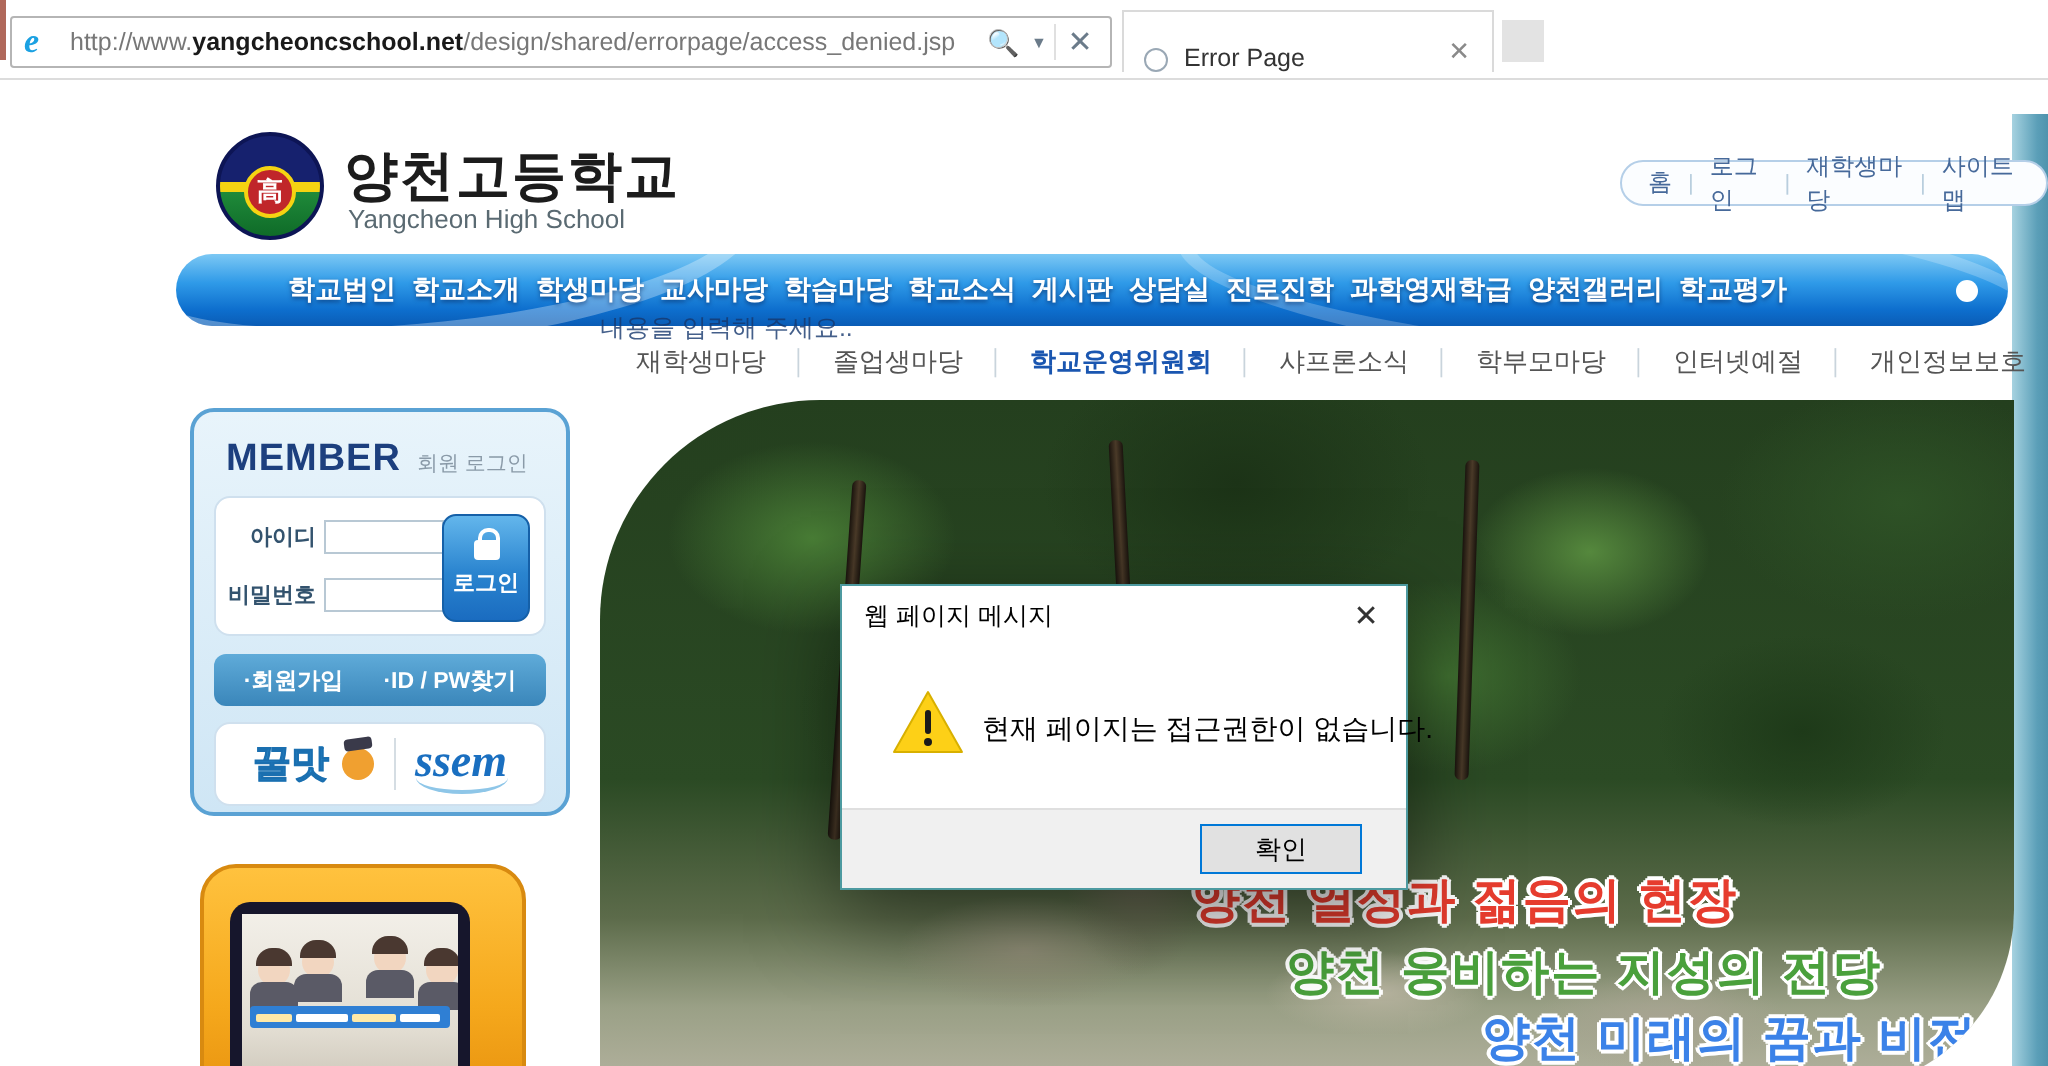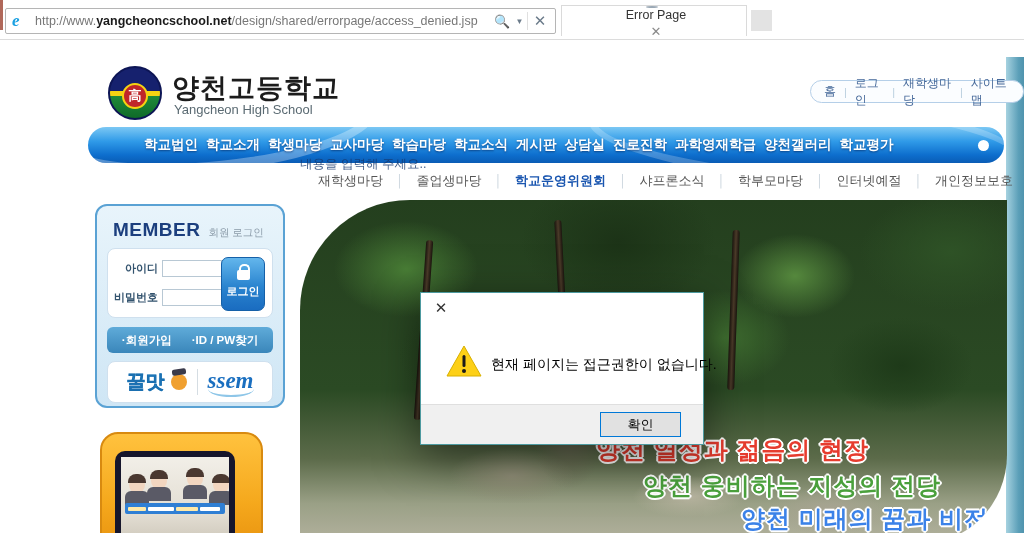--- a/index.html
+++ b/index.html
@@ -12,21 +12,21 @@
   #win-edge { position:absolute; left:0; top:6; width:3px; height:30px; background:#b0685a; }
   #addr-box { position:absolute; left:5px; top:8px; width:551px; height:26px; background:#fff;
     border:1px solid #b5b5b5; border-radius:2px; display:flex; align-items:center; padding:0 4px 0 6px; }
   #ie-icon { width:17px; height:17px; border-radius:50%; color:#1ba1e2; font:italic bold 17px/16px "Liberation Serif",serif; margin-right:6px; }
   #url { flex:1; font-size:12.5px; color:#777; white-space:nowrap; overflow:hidden; }
   #url .domain { color:#1a1a1a; font-weight:bold; }
   .addr-btn { width:22px; height:22px; display:flex; align-items:center; justify-content:center;
     color:#6b7b8a; font-size:13px; cursor:pointer; }
   .addr-sep { width:1px; height:18px; background:#e0e0e0; margin:0 1px; }
   #tab { position:absolute; left:561px; top:5px; width:186px; height:31px; background:#fff;
-    border:1px solid #dadada; border-bottom:none; display:flex; align-items:center; padding:0 6px 0 10px;flex-direction:column; }
+    border:1px solid #dadada; border-bottom:none; display:flex; align-items:flex-end; padding:0 6px 0 10px; }
   #tab-fav { width:12px; height:12px; border:1.5px solid #9aa8b5; border-radius:50%; margin-right:8px; }
   #tab-title { flex:1; font-size:12.5px; color:#333; }
   #tab-close { color:#8a8a8a; font-size:13px; padding:2px 5px; cursor:pointer; }
   #newtab { position:absolute; left:751px; top:10px; width:21px; height:21px; background:#e3e3e3; }
 
   
   #edge-strip { position:absolute; left:1006px; top:57px; width:18px; height:476px;
     background:linear-gradient(90deg,#a6d2e0 0%,#5b9fb8 70%,#4f93ad 100%); }
 
   
@@ -274,20 +274,21 @@
   <span class="trunk" style="left:120px;top:40px;height:180px;transform:rotate(4deg);"></span>
   <span class="trunk" style="left:260px;top:20px;height:220px;transform:rotate(-3deg);"></span>
   <span class="trunk" style="left:430px;top:30px;height:160px;transform:rotate(2deg);"></span>
   <div class="slogan" id="slogan1">양천 열성과 젊음의 현장</div>
   <div class="slogan" id="slogan2">양천 웅비하는 지성의 전당</div>
   <div class="slogan" id="slogan3">양천 미래의 꿈과 비전</div>
 </div>
 
 <div id="dialog">
   <div id="dlg-titlebar">
+    <span id="dlg-title">웹 페이지 메시지</span>
     <span id="dlg-close">✕</span>
   </div>
   <div id="dlg-footer">
     <div id="ok-btn">확인</div>
   </div>
   <div id="dlg-body">
     <svg id="warn-icon" width="36" height="32" viewBox="0 0 36 32">
       <polygon points="18,1 35,31 1,31" fill="#fdd017" stroke="#d8b000" stroke-width="1" stroke-linejoin="round"></polygon>
       <rect x="16.5" y="10" width="3" height="12" rx="1.5" fill="#1a1a1a"></rect>
       <circle cx="18" cy="26" r="2" fill="#1a1a1a"></circle>

